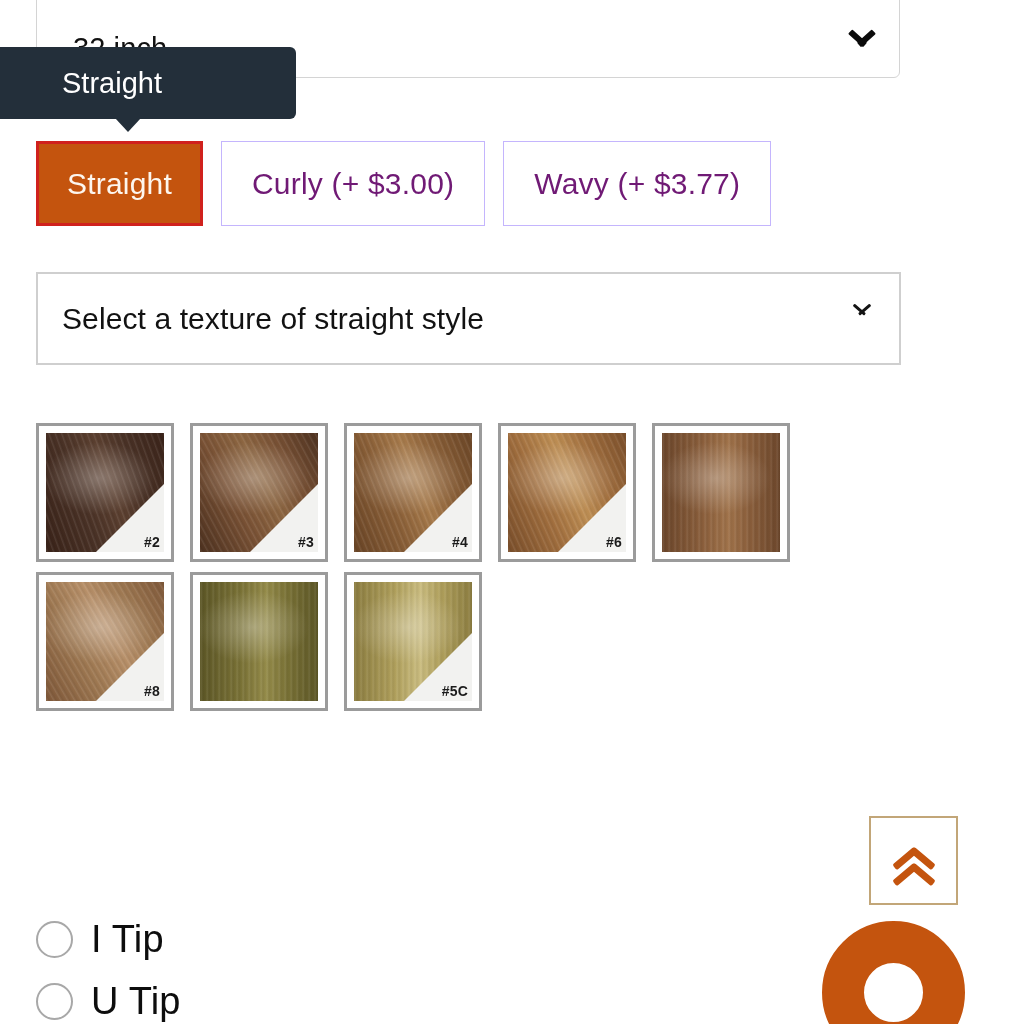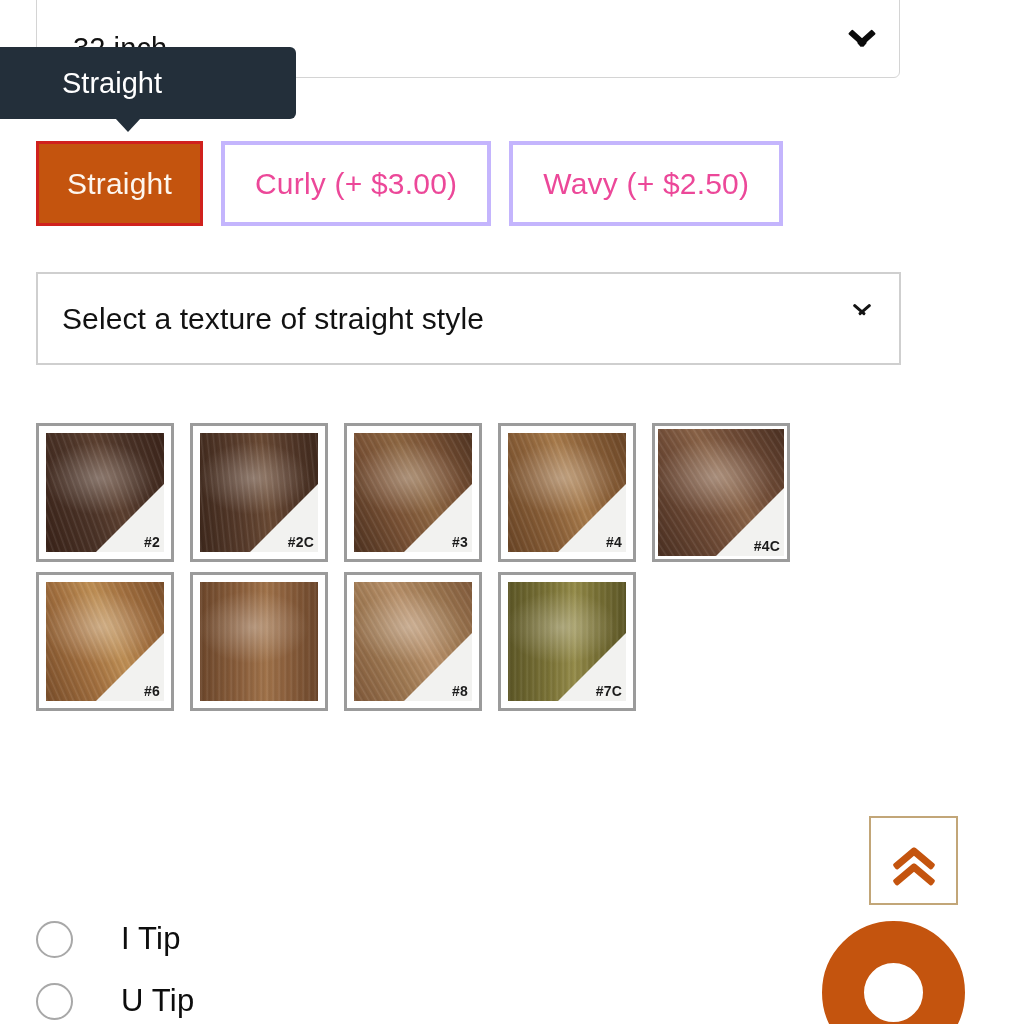--- a/index.html
+++ b/index.html
@@ -97,23 +97,23 @@
     display: flex;
     align-items: flex-start;
   }
   .style-btn {
     box-sizing: border-box;
     height: 85px;
     display: flex;
     align-items: center;
     justify-content: center;
     background: #ffffff;
-    border: 4px solid #c4b5fd;
+    border: 1px solid #c4b5fd;
     font-size: 30px;
-    color: #ec4899;
+    color: #701a75;
     padding: 0 26px;
     margin-right: 18px;
     white-space: nowrap;
     cursor: pointer;
     letter-spacing: 0.2px;
   }
   .style-btn.selected {
     background: #c4540e;
     border: 3px solid #d0211d;
     color: #fdf6ee;
@@ -248,24 +248,23 @@
     width: 37px;
     height: 37px;
     border-radius: 50%;
     border: 2px solid #a8a8a8;
     background: #fff;
     box-sizing: border-box;
     margin-right: 18px;
     flex: none;
   }
   .radio-label {
-    font-size: 31px;
+    font-size: 38px;
     color: #0d0d0d;
     letter-spacing: 0.2px;
-    margin-left: 30px;
   }
 
   
   .back-to-top {
     position: absolute;
     left: 869px;
     top: 816px;
     width: 89px;
     height: 89px;
     box-sizing: border-box;
@@ -324,79 +323,59 @@
 </div>
 
 <div class="tooltip">
   <span class="tooltip-text">Straight</span>
 </div>
 <div class="tooltip-arrow"></div>
 
 <div class="style-row">
   <button class="style-btn selected">Straight</button>
   <button class="style-btn wide">Curly  (+ $3.00)</button>
-  <button class="style-btn wide">Wavy  (+ $2.50)</button>
+  <button class="style-btn wide">Wavy  (+ $3.77)</button>
 </div>
 
 <div class="texture-select">
   <span class="value">Select a texture of straight style</span>
   <span class="chev-sm"></span>
 </div>
 
 <div class="swatch-grid" id="swatch-grid">
     <div class="swatch">
       <div class="swatch-img">
         <div class="swatch-tex" style="background: linear-gradient(70deg, rgb(58, 35, 25) 0%, rgb(74, 50, 38) 34%, rgb(92, 64, 48) 56%, rgb(74, 50, 38) 74%, rgb(58, 35, 25) 100%);"></div>
         <div class="strands" style="--ang: 70deg;"></div>
         <div class="sheen"></div>
         <div class="swatch-corner">
           <span class="swatch-label">#2</span>
         </div>
       </div>
     </div>
     <div class="swatch">
       <div class="swatch-img">
-        <div class="swatch-tex" style="background: linear-gradient(84deg, rgb(62, 40, 28) 0%, rgb(86, 58, 42) 34%, rgb(106, 74, 52) 56%, rgb(86, 58, 42) 74%, rgb(62, 40, 28) 100%);"></div>
-        <div class="strands" style="--ang: 84deg;"></div>
-        <div class="sheen"></div>
-        <div class="swatch-corner">
-          <span class="swatch-label">#2C</span>
-        </div>
-      </div>
-    </div>
-    <div class="swatch">
-      <div class="swatch-img">
         <div class="swatch-tex" style="background: linear-gradient(62deg, rgb(78, 50, 32) 0%, rgb(122, 82, 53) 34%, rgb(142, 103, 66) 56%, rgb(122, 82, 53) 74%, rgb(78, 50, 32) 100%);"></div>
         <div class="strands" style="--ang: 62deg;"></div>
         <div class="sheen"></div>
         <div class="swatch-corner">
           <span class="swatch-label">#3</span>
         </div>
       </div>
     </div>
     <div class="swatch">
       <div class="swatch-img">
         <div class="swatch-tex" style="background: linear-gradient(68deg, rgb(106, 69, 38) 0%, rgb(139, 96, 56) 34%, rgb(169, 124, 76) 56%, rgb(139, 96, 56) 74%, rgb(106, 69, 38) 100%);"></div>
         <div class="strands" style="--ang: 68deg;"></div>
         <div class="sheen"></div>
         <div class="swatch-corner">
           <span class="swatch-label">#4</span>
         </div>
       </div>
     </div>
-    <div class="swatch tight">
-      <div class="swatch-img">
-        <div class="swatch-tex" style="background: linear-gradient(58deg, rgb(75, 48, 34) 0%, rgb(110, 74, 53) 34%, rgb(138, 99, 71) 56%, rgb(110, 74, 53) 74%, rgb(75, 48, 34) 100%);"></div>
-        <div class="strands" style="--ang: 58deg;"></div>
-        <div class="sheen"></div>
-        <div class="swatch-corner">
-          <span class="swatch-label">#4C</span>
-        </div>
-      </div>
-    </div>
     <div class="swatch">
       <div class="swatch-img">
         <div class="swatch-tex" style="background: linear-gradient(66deg, rgb(123, 79, 43) 0%, rgb(163, 112, 63) 34%, rgb(192, 144, 85) 56%, rgb(163, 112, 63) 74%, rgb(123, 79, 43) 100%);"></div>
         <div class="strands" style="--ang: 66deg;"></div>
         <div class="sheen"></div>
         <div class="swatch-corner">
           <span class="swatch-label">#6</span>
         </div>
       </div>
     </div>
@@ -415,22 +394,29 @@
         <div class="swatch-corner">
           <span class="swatch-label">#8</span>
         </div>
       </div>
     </div>
     <div class="swatch">
       <div class="swatch-img">
         <div class="swatch-tex" style="background: linear-gradient(90deg, rgb(93, 87, 38) 0%, rgb(122, 114, 54) 34%, rgb(149, 140, 74) 56%, rgb(122, 114, 54) 74%, rgb(93, 87, 38) 100%);"></div>
         <div class="strands" style="--ang: 90deg;"></div>
         <div class="sheen"></div>
-        <div class="swatch-corner">
-          <span class="swatch-label">#7C</span>
+      </div>
+    </div>
+    <div class="swatch">
+      <div class="swatch-img">
+        <div class="swatch-tex" style="background: linear-gradient(90deg, rgb(141, 126, 65) 0%, rgb(176, 160, 92) 34%, rgb(203, 189, 128) 56%, rgb(176, 160, 92) 74%, rgb(141, 126, 65) 100%);"></div>
+        <div class="strands" style="--ang: 90deg;"></div>
+        <div class="sheen"></div>
+        <div class="swatch-corner">
+          <span class="swatch-label">#5C</span>
         </div>
       </div>
     </div>
   </div>
 
 <div class="radio-list">
   <label class="radio-row">
     <span class="radio-dot"></span>
     <span class="radio-label">I Tip</span>
   </label>

